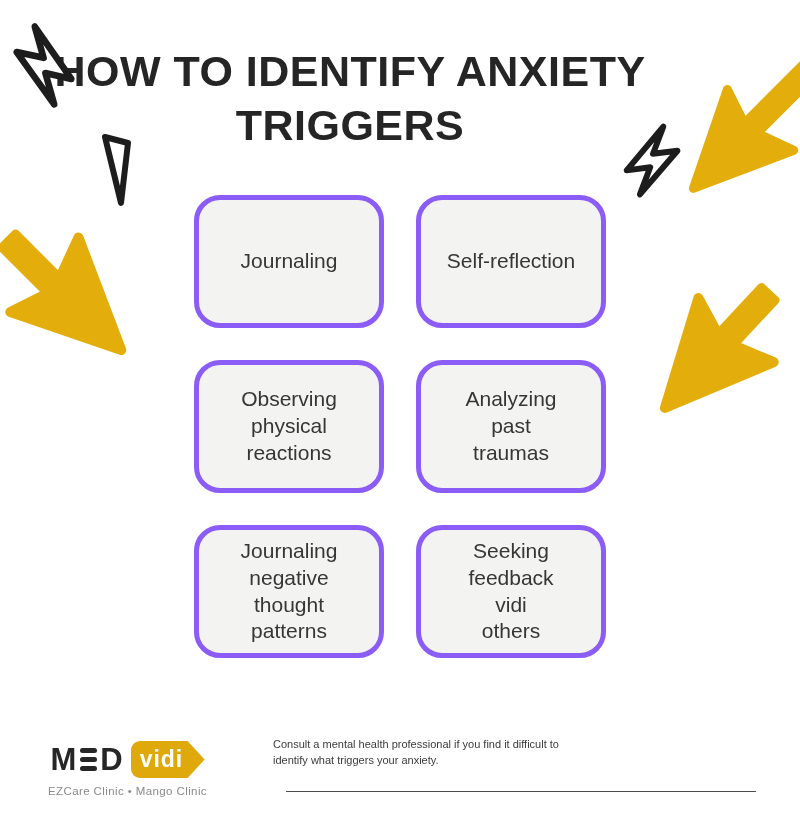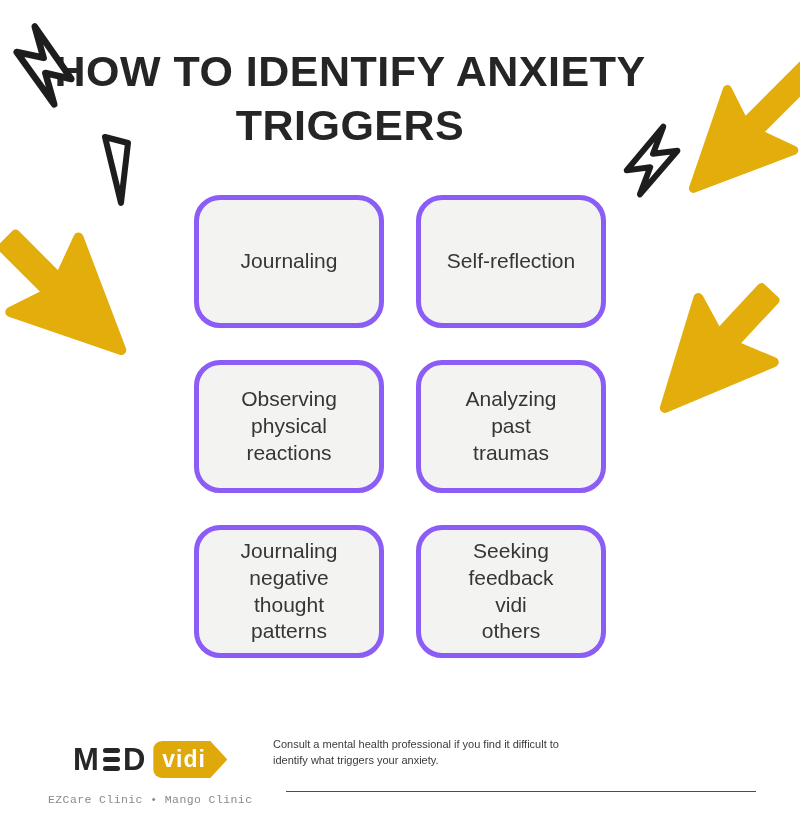--- a/index.html
+++ b/index.html
@@ -95,26 +95,25 @@
     justify-content: flex-start;
     padding-left: 9px;
   }
   .logo-badge-text {
     color: #ffffff;
     font-weight: 700;
     font-size: 23px;
     letter-spacing: 1px;
   }
   .logo-tagline {
-    margin-top: 15px;
+    margin-top: 7px;
     font-size: 11.5px;
     letter-spacing: 0.4px;
     color: #8a8a8a;
     white-space: nowrap;
-    font-family: Liberation Mono, monospace;
   }
 
   .footer-note {
     position: absolute;
     left: 273px;
     top: 737px;
     width: 480px;
     font-size: 11px;
     line-height: 1.42;
     color: #3b3b3b;

